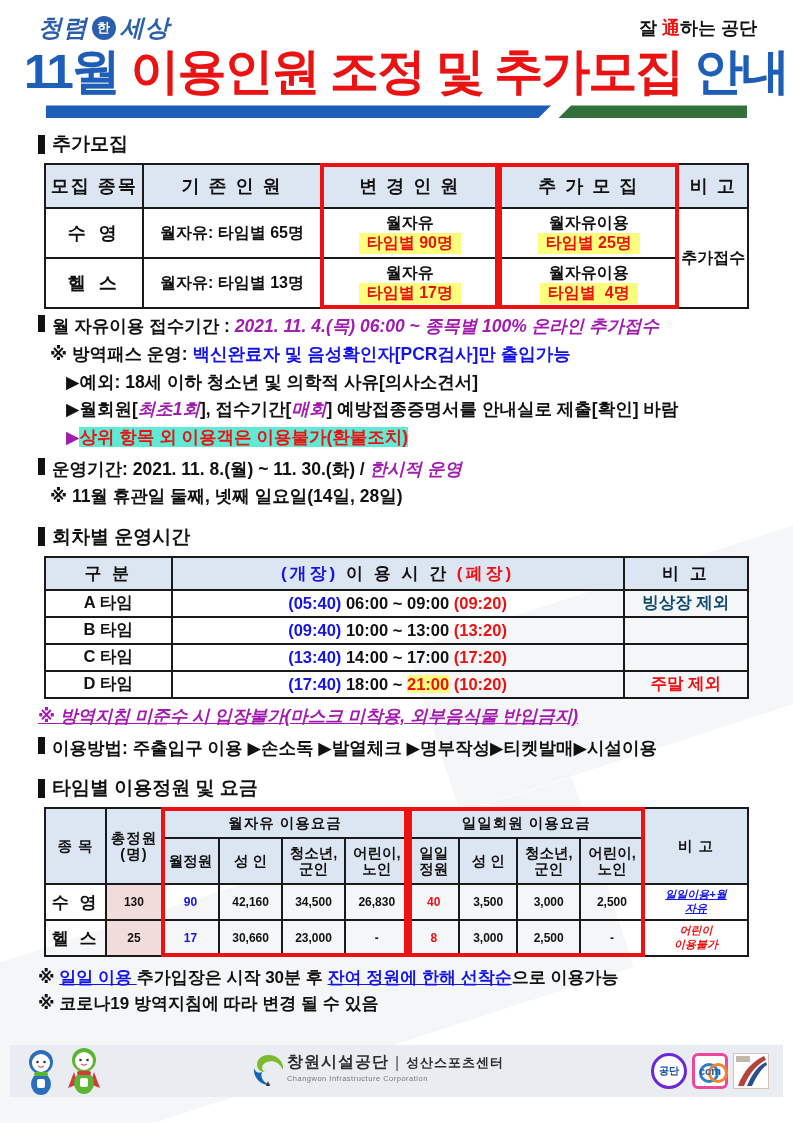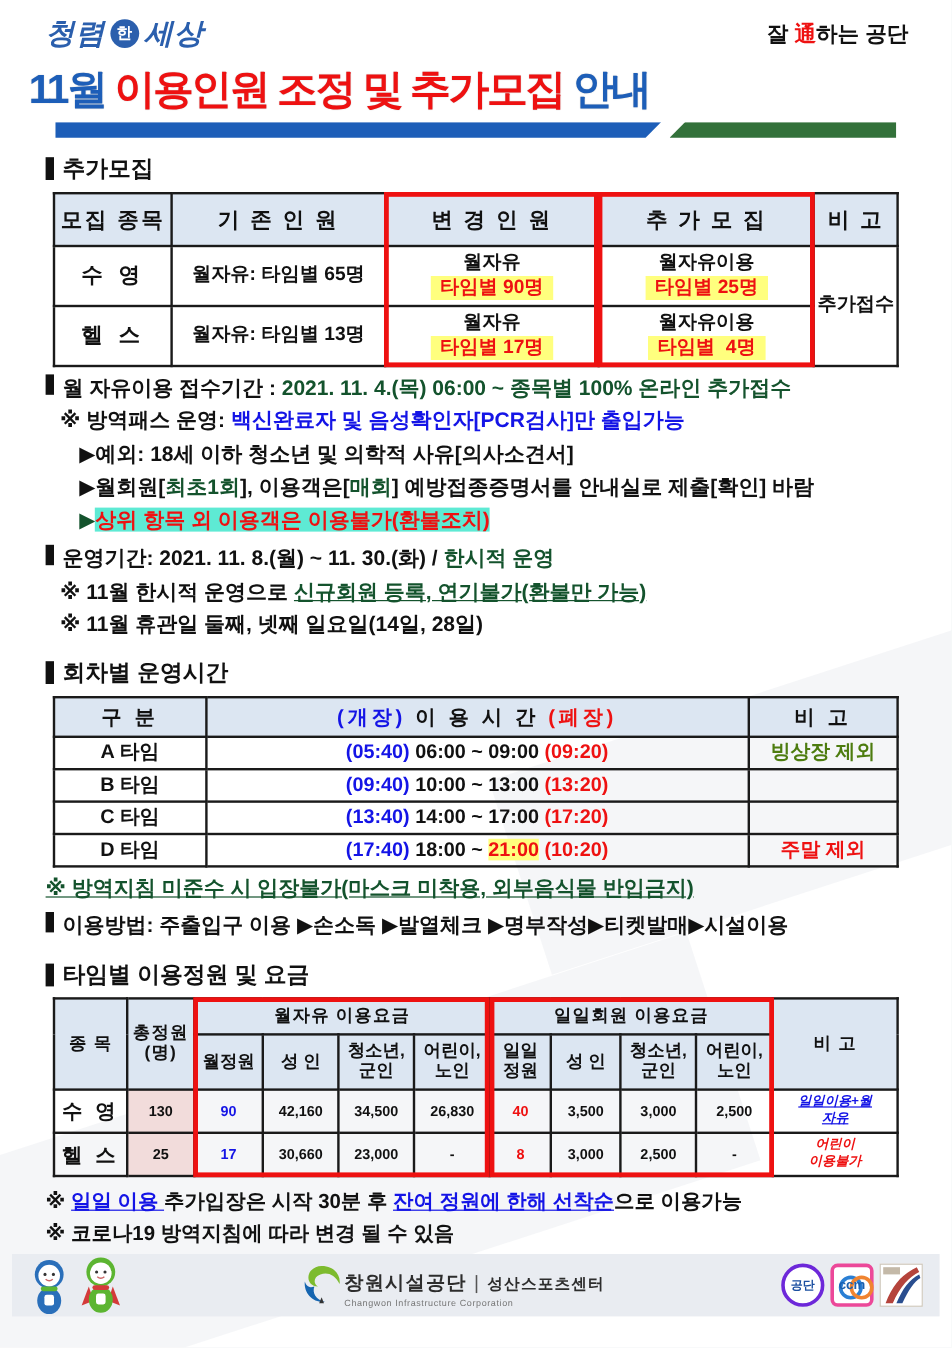--- a/index.html
+++ b/index.html
@@ -14,21 +14,21 @@
   .wm2 { width:700px; height:200px; left:-80px; top:880px; }
   .content { position:relative; z-index:1; padding:10px 24px 0 24px; }
 
   
   .topbar { display:flex; justify-content:space-between; align-items:flex-start; padding:2px 12px 0 14px; }
   .brand { display:flex; align-items:center; gap:2px; color:#2b5fad; font-weight:800; font-style:italic; font-size:24px; letter-spacing:1px; }
   .brand .seal { display:inline-flex; align-items:center; justify-content:center; width:24px; height:24px; border-radius:50%; background:#2b5fad; color:#fff; font-size:13px; font-style:normal; margin:0 2px; }
   .slogan { font-size:18px; font-weight:800; padding-top:4px; }
   .slogan .tong { color:#ee1111; }
 
-  .title-line { text-align:left; margin-top:14px; font-size:34px; font-weight:900; letter-spacing:-2px; line-height:1.05;
+  .title-line { text-align:right; margin-top:2px; font-size:49px; font-weight:900; letter-spacing:-2px; line-height:1.05;
     text-shadow:0 0 1px rgba(0,0,0,.25); white-space:nowrap; }
   .title-line .t-blue { color:#1d5eb8; }
   .title-line .t-red { color:#ee1111; }
 
   .bars { display:flex; margin:8px 22px 0 22px; height:13px; gap:7px; }
   .bar-blue { flex:0 0 505px; background:#1d5eb8; clip-path:polygon(0 0,100% 0,calc(100% - 13px) 100%,0 100%); }
   .bar-green { flex:1; background:#33713a; clip-path:polygon(13px 0,100% 0,100% 100%,0 100%); }
 
   
   .sec { display:flex; align-items:center; gap:7px; font-size:19px; font-weight:700; margin:13px 0 6px 14px; }
@@ -49,31 +49,31 @@
 
   .redbox { position:absolute; top:0; bottom:0; border:4px solid #ee1111; pointer-events:none; }
   .t1box1 { left:39.2%; width:25.4%; }
   .t1box2 { left:64.4%; width:25.7%; }
 
   
   .tb { margin:4px 0 0 14px; font-size:17.5px; font-weight:700; line-height:1.58; }
   .tb .inbar { display:inline-block; width:7px; height:17px; background:#111; margin-right:7px; }
   .tb .ind { padding-left:12px; display:block; }
   .tb .ind2 { padding-left:28px; display:block; }
-  .red { color:#14532d; }
+  .red { color:#a21caf;font-style:italic; }
   .blue { color:#1414e6; }
   .u { text-decoration:underline; }
   .hl-line { background:#5eead4; color:#ee1111; font-weight:700; }
 
   
   .t2 th { font-size:17px; height:33px; letter-spacing:3px; }
   .t2 td { font-size:16.5px; height:27px; }
   .t2 .open { color:#1414e6; }
   .t2 .close { color:#ee1111; }
-  .t2 .note-blue { color:#4d7c0f; }
+  .t2 .note-blue { color:#0c4a6e; }
   .t2 .note-red { color:#ee1111; }
   .t2 .hl2 { background:#ffff7e; color:#ee1111; font-weight:800; white-space:pre; }
 
   
   .t3 th { font-size:14.5px; line-height:1.15; }
   .t3 .gh { height:30px; letter-spacing:1px; }
   .t3 .sh th { height:46px; }
   .t3 td { font-size:12px; height:36px; }
   .t3 .item { font-size:17px; letter-spacing:3px; }
   .t3 .pink { background:#f2dcdb; }
@@ -84,21 +84,21 @@
   .t3 .rm-red { color:#ee1111; }
   .t3box1 { left:16.6%; width:35.1%; }
   .t3box2 { left:51.7%; width:33.5%; }
 
   .notes { margin:8px 0 0 14px; font-size:17px; font-weight:700; line-height:1.5; }
 
   
   .footer { position:absolute; left:10px; right:10px; bottom:26px; height:52px; background:#e9ecf1;
     display:flex; align-items:center; justify-content:space-between; padding:0 14px; z-index:1; }
   .mascots { display:flex; gap:8px; align-items:flex-end; }
-  .orglogo { display:flex; align-items:flex-end; gap:0; }
+  .orglogo { display:flex; align-items:flex-start; gap:0; }
   .orgtext .kr { font-size:16px; font-weight:900; color:#2d2d2d; letter-spacing:1px; display:flex; align-items:center; }
   .orgtext .kr .div { margin:0 6px; color:#555; font-weight:400; }
   .orgtext .kr .sub { font-size:13px; }
   .orgtext .en { font-size:7.5px; color:#777; letter-spacing:.5px; margin-top:1px; }
   .certs { display:flex; gap:5px; align-items:center; }
   .cert { width:36px; height:36px; background:#fff; display:flex; align-items:center; justify-content:center; }
   .cert.round { border-radius:50%; border:3px solid #6d28d9; }
   .cert.round .glyph { color:#1b4fa0; font-size:10px; font-weight:800; }
   .ccm { border:3px solid #ec4899; border-radius:6px; position:relative; }
   .ccm .ring1 { position:absolute; left:4px; top:7px; width:20px; height:20px; border:3px solid #2a7fd4; border-radius:50%; }
@@ -190,34 +190,31 @@
 
     <div class="tb">
       <div>
         <span class="inbar"></span><span>월 자유이용 접수기간 : </span><span class="red">2021. 11. 4.(목) 06:00 ~ 종목별 100% 온라인 추가접수</span>
       </div>
       <span class="ind">
         <span>※ 방역패스 운영: </span><span class="blue">백신완료자 및 음성확인자[PCR검사]만 출입가능</span>
       </span>
       <span class="ind2">▶예외: 18세 이하 청소년 및 의학적 사유[의사소견서]</span>
       <span class="ind2">
-        <span>▶월회원[</span><span class="red">최초1회</span><span>], 이용객은[</span><span class="red">매회</span><span>] 예방접종증명서를 안내실로 제출[확인] 바람</span>
+        <span>▶월회원[</span><span class="red">최초1회</span><span>], 접수기간[</span><span class="red">매회</span><span>] 예방접종증명서를 안내실로 제출[확인] 바람</span>
       </span>
       <span class="ind2">
         <span class="red">▶</span><span class="hl-line">상위 항목 외 이용객은 이용불가(환불조치)</span>
       </span>
     </div>
 
     <div class="tb">
       <div>
         <span class="inbar"></span><span>운영기간: 2021. 11. 8.(월) ~ 11. 30.(화) / </span><span class="red">한시적 운영</span>
       </div>
-      <span class="ind">
-        <span>※ 11월 한시적 운영으로 </span><span class="red u">신규회원 등록, 연기불가(환불만 가능)</span>
-      </span>
       <span class="ind">※ 11월 휴관일 둘째, 넷째 일요일(14일, 28일)</span>
     </div>
 
     <div class="sec">
       <span class="bar"></span>
       <span>회차별 운영시간</span>
     </div>
     <div class="tblwrap">
       <table class="t2">
         <colgroup>

